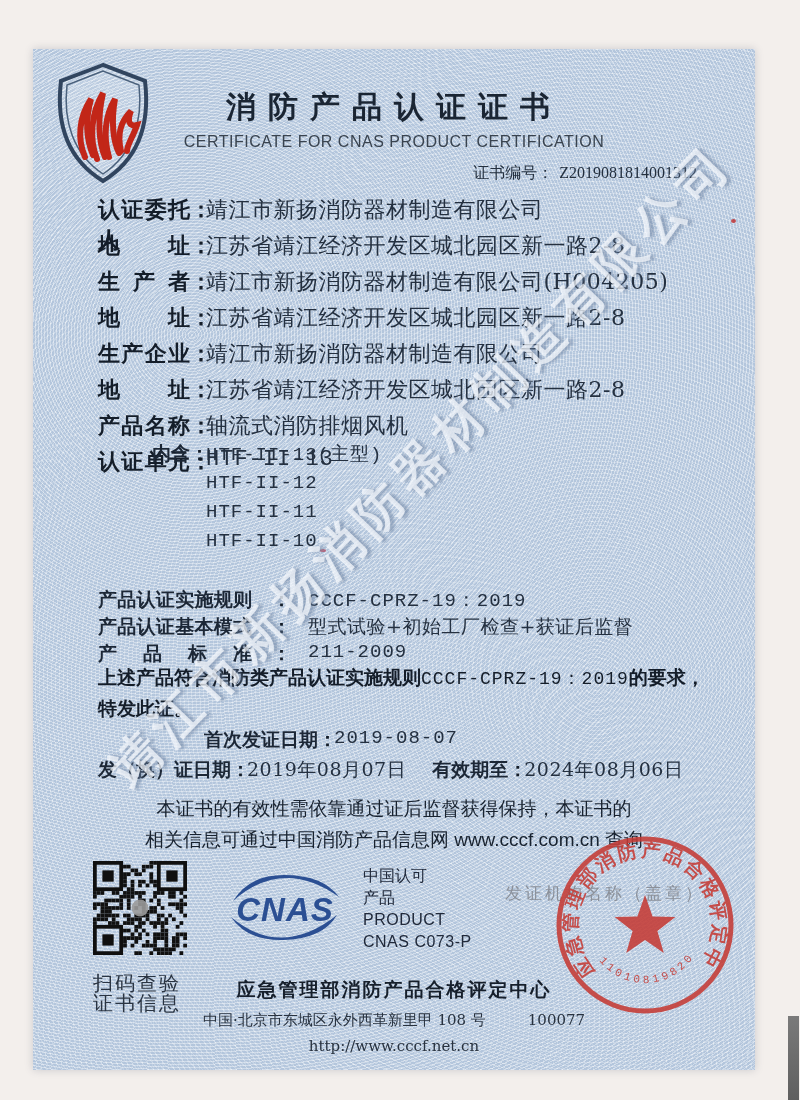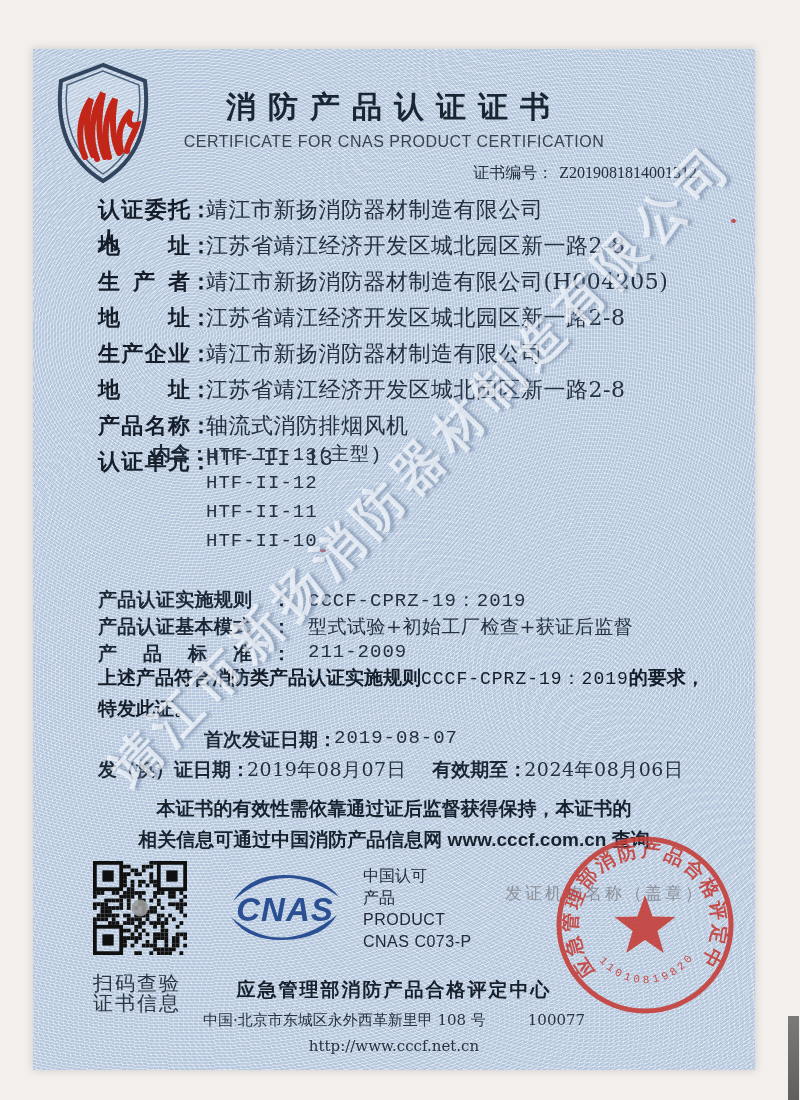--- a/index.html
+++ b/index.html
@@ -53,21 +53,21 @@
   .rlab { display:inline-block; width:154px; font-weight:bold; text-align:justify; text-align-last:justify; }
   .statement {
     position:absolute; left:65px; top:614px; width:622px;
     font-size:19px; line-height:29px; font-weight:bold; color:#141d29;
   }
   .statement .mono { font-weight:normal; font-size:18px; }
   .d1 { position:absolute; left:65px; top:678px; padding-left:106px; display:flex; align-items:flex-start; font-size:19px; height:26px; }
   .d2 { position:absolute; left:65px; top:708px; display:flex; align-items:center; font-size:19px; height:26px; }
   .dlab { font-weight:bold; }
   .gap { width:26px; }
-  .notice { position:absolute; left:0; top:744px; width:100%; text-align:center; font-size:19px; line-height:31px; font-weight:700; color:#18222f; }
+  .notice { position:absolute; left:0; top:744px; width:100%; text-align:center; font-size:19px; line-height:31px; font-weight:400; color:#18222f; }
   
   .qrblock { position:absolute; left:60px; top:812px; width:100px; text-align:left; }
   .qrblock svg { width:94px; height:94px; display:block; }
   .qrcap { font-size:20px; color:#2a3442; margin-top:18px; line-height:20px; letter-spacing:2px; }
   .cnas-logo { position:absolute; left:192px; top:818px; width:120px; height:82px; }
   .cnas-text { position:absolute; left:330px; top:816px; font-size:16px; line-height:22px; color:#20293a; }
   .cnas-text .en { font-family:"Liberation Sans", sans-serif; letter-spacing:.5px; }
   .stamp-label {
     position:absolute; left:472px; top:833px; z-index:3;
     font-size:17px; letter-spacing:3px; color:#8b9099; font-family:"DejaVu Serif", serif;

